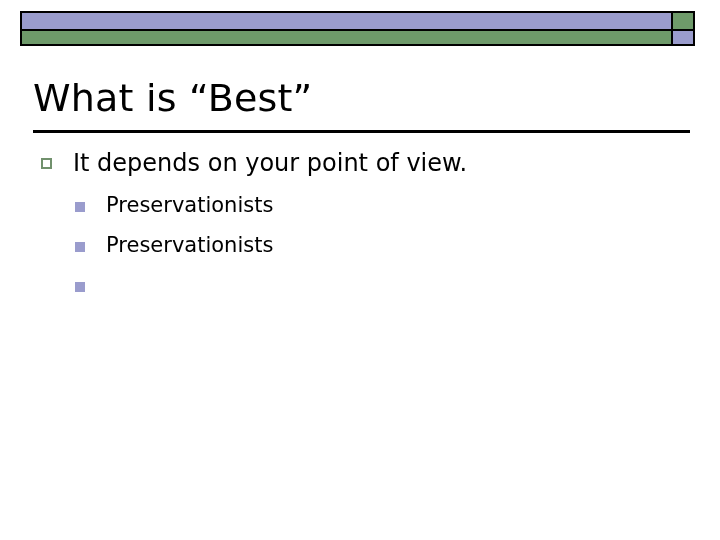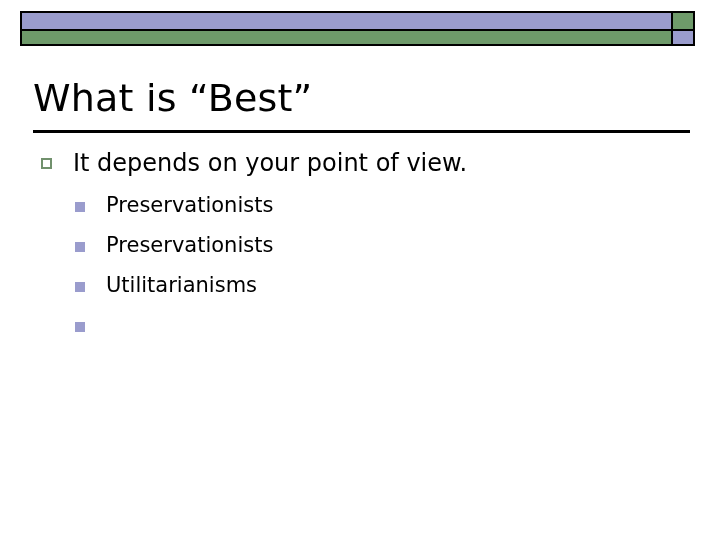--- a/index.html
+++ b/index.html
@@ -168,21 +168,17 @@
       <li class="lvl2-item">
         <span class="bullet-square-filled"></span>
         <span class="lvl2-text">Preservationists</span>
       </li>
       <li class="lvl2-item">
         <span class="bullet-square-filled"></span>
         <span class="lvl2-text">Preservationists</span>
       </li>
       <li class="lvl2-item">
         <span class="bullet-square-filled"></span>
-        <span class="lvl2-text">Utilitarianisms</span>
-      </li>
-      <li class="lvl2-item">
-        <span class="bullet-square-filled"></span>
       </li>
     </ul>
 
   </div>
 </div>
 
 </body></html>

